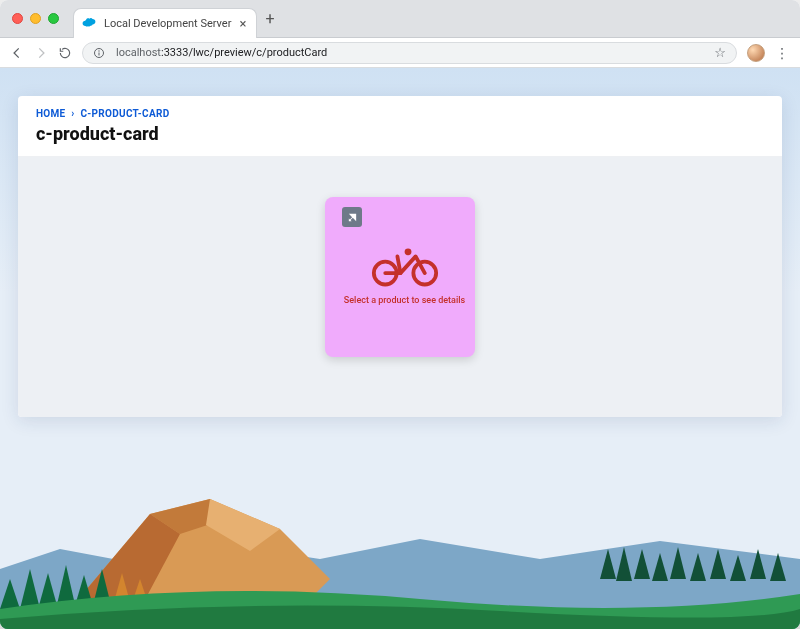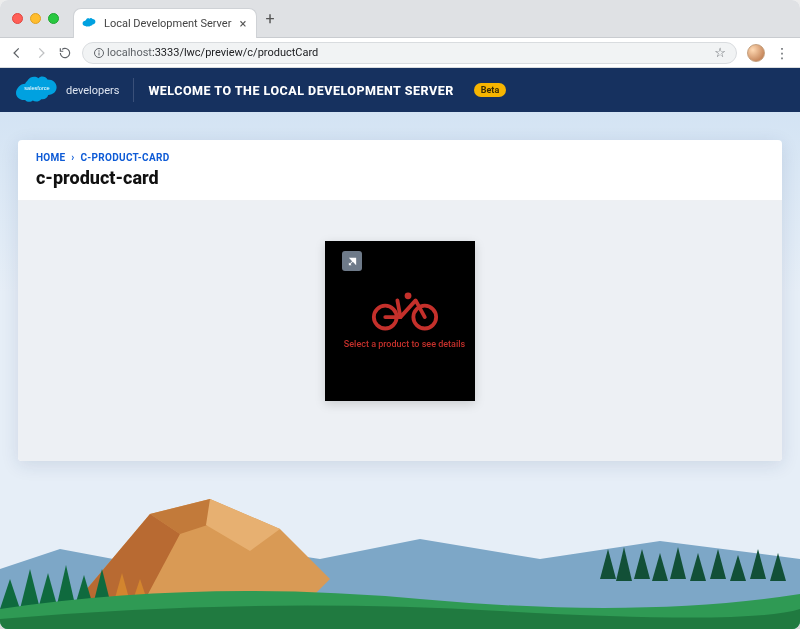--- a/index.html
+++ b/index.html
@@ -95,21 +95,21 @@
     flex:1;
     height:22px;
     border:1px solid #d9dcdf;
     border-radius: 20px;
     background:#f1f3f4;
     display:flex;
     align-items:center;
     padding:0 10px;
     font-size:11px;
     color:#5f6368;
-    gap:2px;
+    gap:11px;
   }
   .url-field .url-text { color:#202124; }
   .url-field .host { color:#5f6368; }
   .star { margin-left:auto; font-size:13px; }
   .avatar {
     width:18px; height:18px; border-radius:50%;
     background: radial-gradient(circle at 30% 30%, #ffd9b3, #b36b3e);
     border:1px solid #c4a07e;
   }
   .menu-dots { font-size:14px; letter-spacing:1px; }
@@ -222,22 +222,22 @@
     min-height:260px;
     padding: 40px 0 60px 0;
     display:flex;
     justify-content:center;
     border-bottom-left-radius:4px;
     border-bottom-right-radius:4px;
   }
 
   .product-card {
     width:150px;
-    background:#000000;
-    border-radius:0;
+    background:#f0abfc;
+    border-radius:8px;
     box-shadow: 0 3px 10px rgba(0,0,0,.15);
     padding:10px 8px 14px 17px;
     position:relative;
   }
   .pin-ic {
     width:20px; height:20px;
     border-radius:3px;
     background:#6e7a89;
     display:flex;
     align-items:center;
@@ -315,34 +315,20 @@
       </span>
       <span class="star">☆</span>
     </div>
 
     <span class="avatar"></span>
     <span class="menu-dots">⋮</span>
   </div>
 
   <div class="viewport">
 
-    <div class="app-header">
-      <div class="sf-logo">
-        <span class="cloud">
-          <svg viewBox="0 0 64 40">
-            <path fill="#00a1e0" d="M18 10c3-6 11-8 16-4 3-4 11-3 13 2 8 0 13 5 13 11s-5 11-12 11c-1 4-5 7-10 6-3 4-9 4-12 2-3 3-9 2-11-1-7 1-13-4-13-10S8 14 15 14c.6-1.5 1.6-2.9 3-4Z"></path>
-            <text x="32" y="23" text-anchor="middle" font-size="8" font-family="Arial" fill="#fff">salesforce</text>
-          </svg>
-        </span>
-        <span class="dev-word">developers</span>
-      </div>
-      <div class="header-divider"></div>
-      <span class="welcome">WELCOME TO THE LOCAL DEVELOPMENT SERVER</span>
-      <span class="beta-badge">Beta</span>
-    </div>
 
     <div class="panel">
       <div class="panel-top">
         <div>
           <div class="crumbs">
             <a href="#">HOME</a>
             <span class="sep">›</span>
             <a href="#">C-PRODUCT-CARD</a>
           </div>
           <div class="page-title">c-product-card</div>

